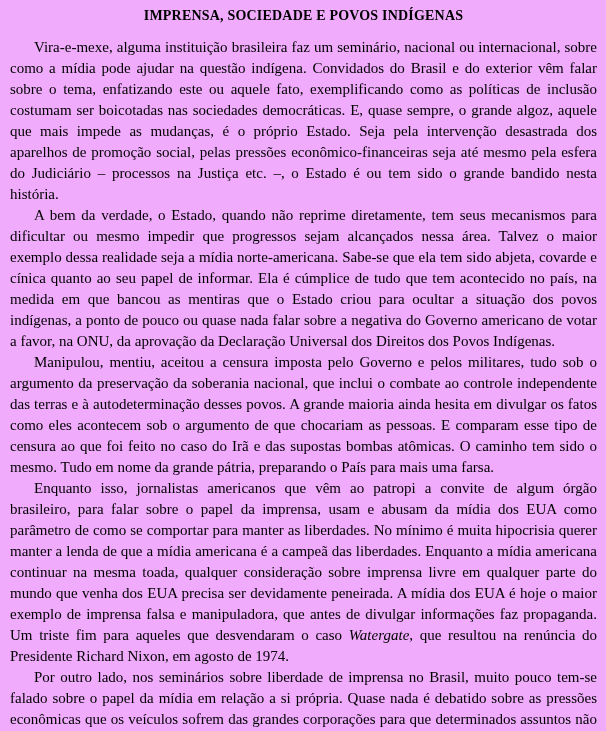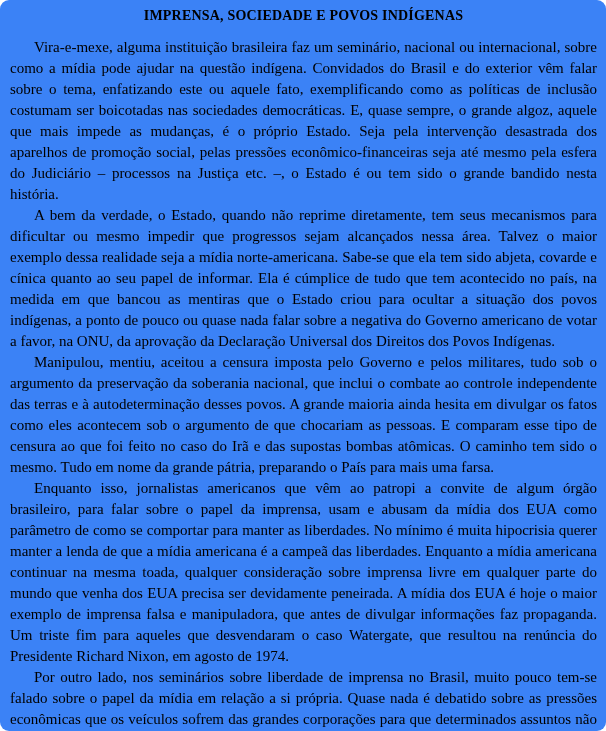--- a/index.html
+++ b/index.html
@@ -5,43 +5,42 @@
   html, body {
     margin: 0;
     padding: 0;
     background: #ffffff;
   }
   .page {
     width: 606px;
     height: 731px;
     box-sizing: border-box;
     padding: 5px 9px 0 10px;
-    background: #3b82f6;
+    background: #f0abfc;
     color: #000000;
     font-family: "Liberation Serif", "DejaVu Serif", serif;
     overflow: hidden;
-    border-radius: 9px;
   }
   .doc-title {
     font-size: 14px;
     font-weight: bold;
     text-align: center;
     margin: 3px 0 13px 0;
     letter-spacing: 0.2px;
   }
   .para {
     font-size: 15px;
     line-height: 21px;
     text-align: justify;
     margin: 0;
   }
   .para.indent {
     text-indent: 24px;
   }
-  .i { }
+  .i { font-style: italic; }
 </style>
 </head>
 <body>
 
 <div class="page">
   <h1 class="doc-title">IMPRENSA, SOCIEDADE E POVOS INDÍGENAS</h1>
   <div>
       <p class="para indent"><span>Vira-e-mexe, alguma instituição brasileira faz um seminário, nacional ou internacional, sobre como a mídia pode ajudar na questão indígena. Convidados do Brasil e do exterior vêm falar sobre o tema, enfatizando este ou aquele fato, exemplificando como as políticas de inclusão costumam ser boicotadas nas sociedades democráticas. E, quase sempre, o grande algoz, aquele que mais impede as mudanças, é o próprio Estado. Seja pela intervenção desastrada dos aparelhos de promoção social, pelas pressões econômico-financeiras seja até mesmo pela esfera do Judiciário – processos na Justiça etc. –, o Estado é ou tem sido o grande bandido nesta história.</span></p>
       <p class="para indent"><span>A bem da verdade, o Estado, quando não reprime diretamente, tem seus mecanismos para dificultar ou mesmo impedir que progressos sejam alcançados nessa área. Talvez o maior exemplo dessa realidade seja a mídia norte-americana. Sabe-se que ela tem sido abjeta, covarde e cínica quanto ao seu papel de informar. Ela é cúmplice de tudo que tem acontecido no país, na medida em que bancou as mentiras que o Estado criou para ocultar a situação dos povos indígenas, a ponto de pouco ou quase nada falar sobre a negativa do Governo americano de votar a favor, na ONU, da aprovação da Declaração Universal dos Direitos dos Povos Indígenas.</span></p>
       <p class="para indent"><span>Manipulou, mentiu, aceitou a censura imposta pelo Governo e pelos militares, tudo sob o argumento da preservação da soberania nacional, que inclui o combate ao controle independente das terras e à autodeterminação desses povos. A grande maioria ainda hesita em divulgar os fatos como eles acontecem sob o argumento de que chocariam as pessoas. E comparam esse tipo de censura ao que foi feito no caso do Irã e das supostas bombas atômicas. O caminho tem sido o mesmo. Tudo em nome da grande pátria, preparando o País para mais uma farsa.</span></p>

